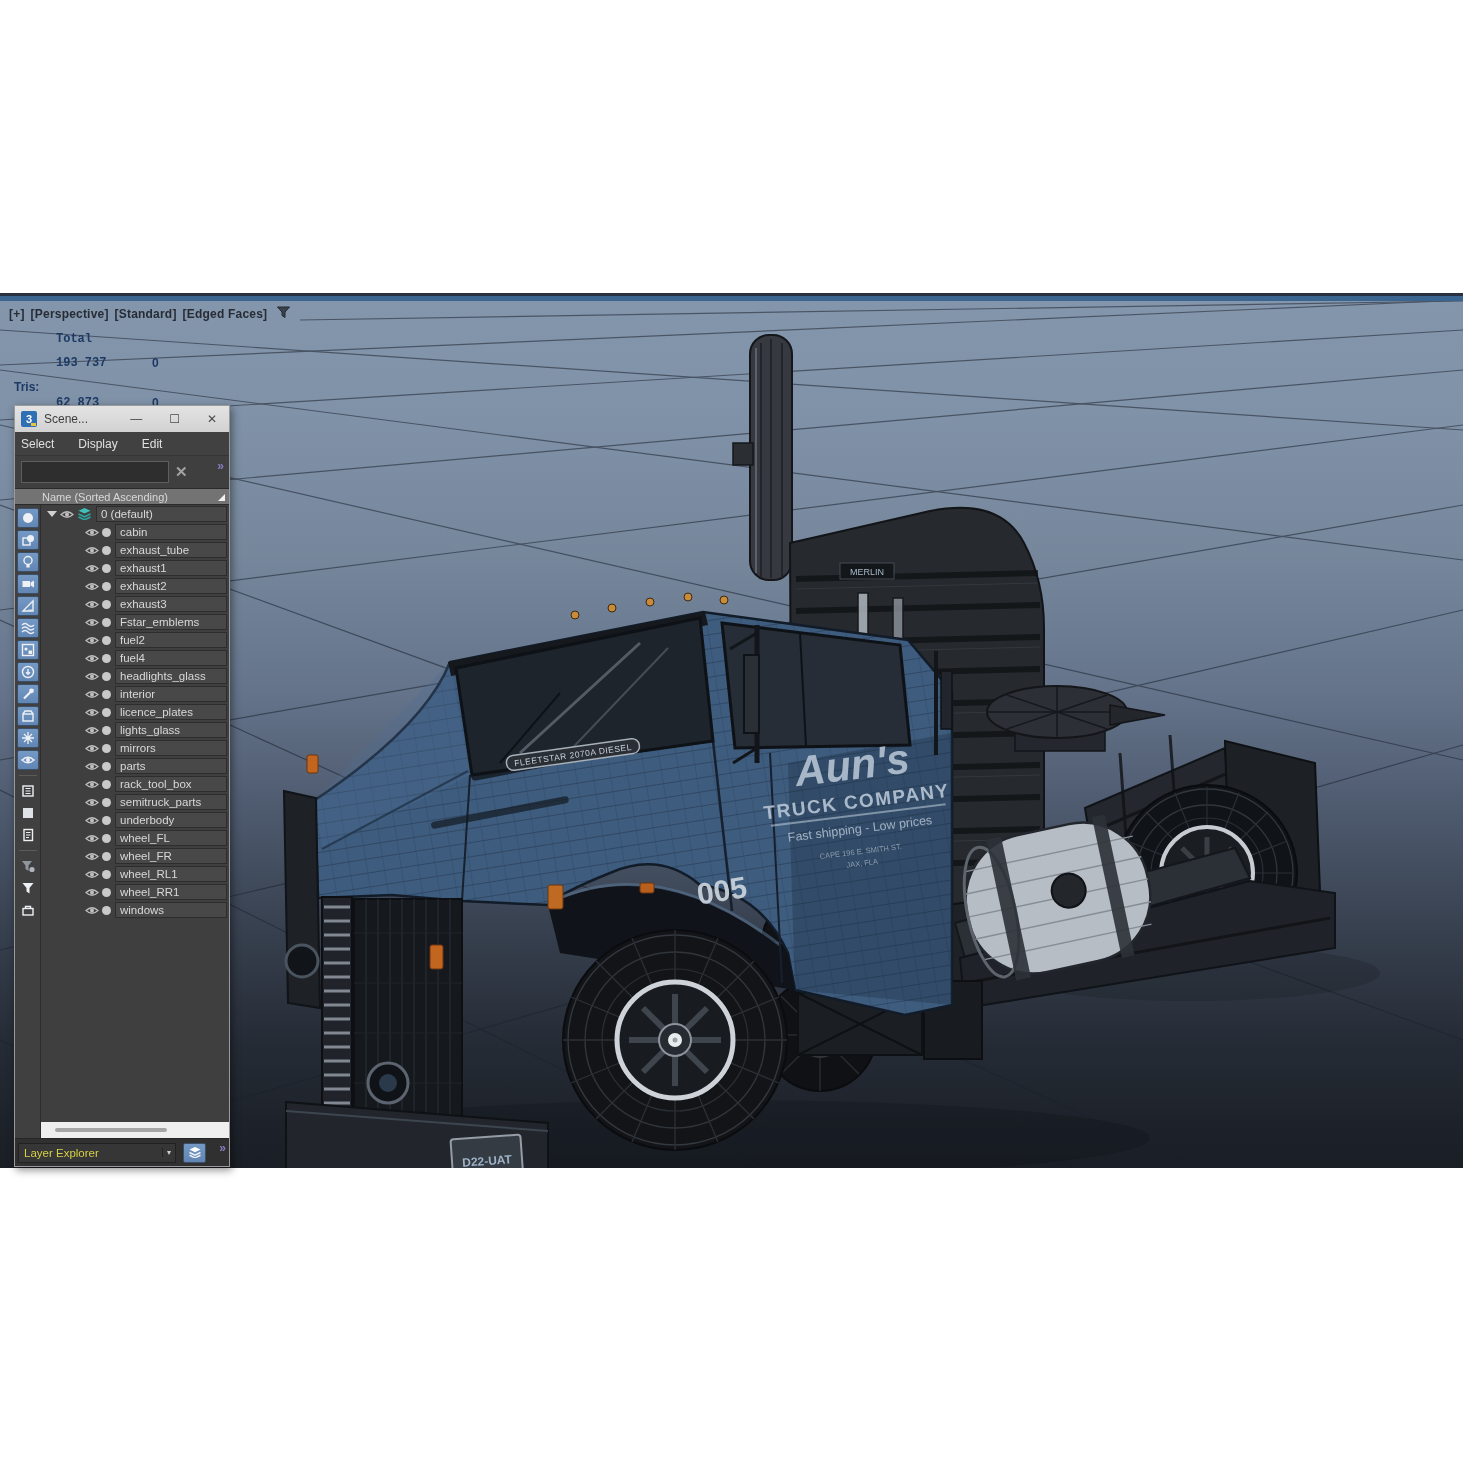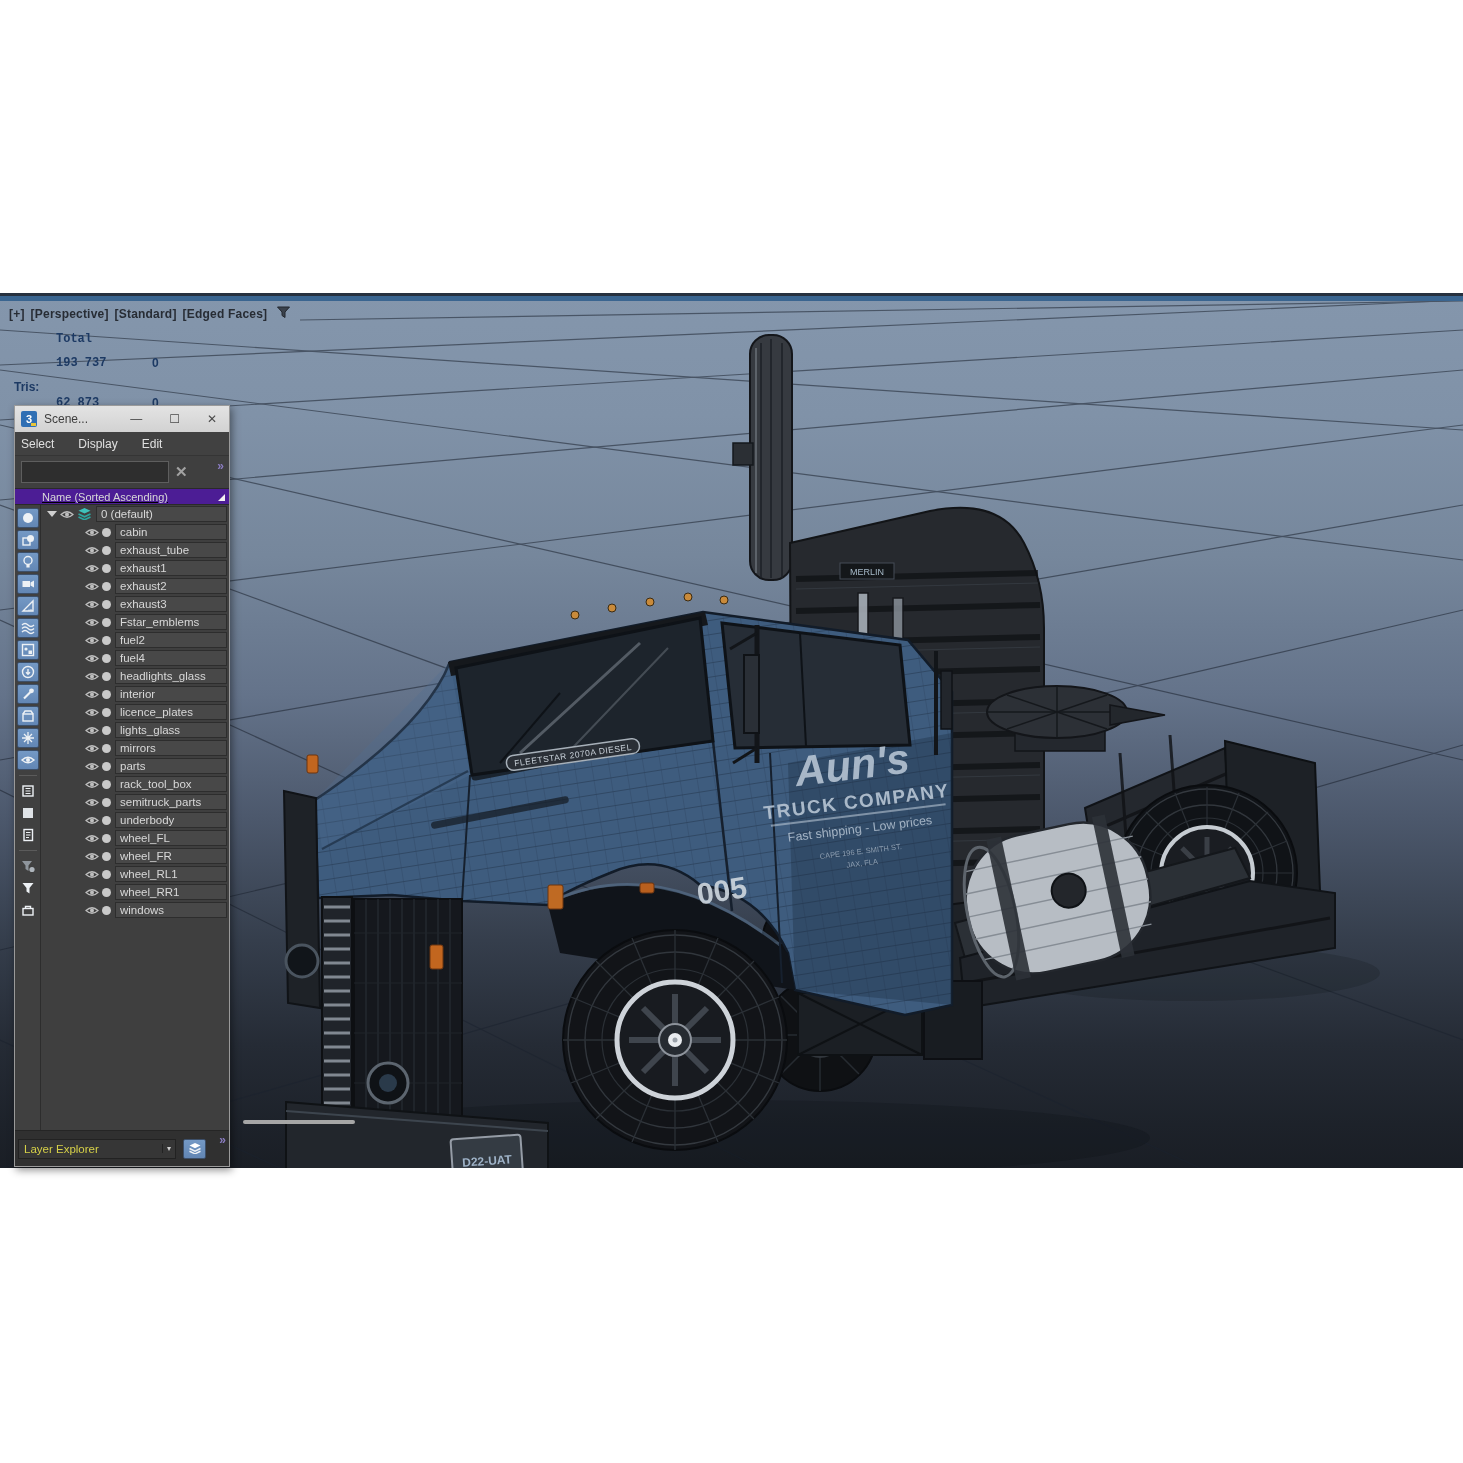--- a/index.html
+++ b/index.html
@@ -31,43 +31,43 @@
   .app-icon::after{content:"";position:absolute;right:1px;bottom:1px;width:5px;height:3px;background:#e8c53a;}
   .title-text{margin-left:7px;font-size:12px;color:#3d3d3d;}
   .tb-btns{margin-left:auto;display:flex;gap:27px;padding-right:6px;}
   .tb-btn{font-size:12px;color:#4a4a4a;line-height:14px;cursor:default;}
   .menubar{height:24px;background:#414141;display:flex;align-items:center;gap:24px;padding-left:6px;flex:0 0 auto;border-bottom:1px solid #353535;}
   .menu-item{font-size:12px;color:#e0e0e0;}
   .searchrow{height:32px;display:flex;align-items:center;padding:0 6px;flex:0 0 auto;position:relative;}
   .search-input{width:148px;height:22px;background:#2e2e2e;border:1px solid #5e5e5e;color:#ddd;font-size:11px;padding:0 4px;outline:none;}
   .search-clear{color:#a2a2a2;font-size:15px;font-weight:700;margin-left:6px;line-height:16px;}
   .overflow-chevron{position:absolute;right:5px;top:3px;color:#8a7cc0;font-size:12px;font-weight:700;}
-  .tree-header{height:17px;background:#4c1d95;border-top:1px solid #2a2a2a;border-bottom:1px solid #2a2a2a;
-    display:flex;align-items:center;padding-left:27px;flex:0 0 auto;position:relative;text-decoration:underline;}
+  .tree-header{height:17px;background:#737373;border-top:1px solid #2a2a2a;border-bottom:1px solid #2a2a2a;
+    display:flex;align-items:center;padding-left:27px;flex:0 0 auto;position:relative;}
   .tree-header .hdr-text{font-size:11px;color:#d8d8d8;}
   .sort-triangle{position:absolute;right:4px;top:5px;width:0;height:0;border-left:7px solid transparent;border-bottom:7px solid #f2f2f2;}
   .panel-body{flex:1 1 auto;display:flex;min-height:0;}
   .toolcol{width:26px;background:#404040;border-right:1px solid #2d2d2d;display:flex;flex-direction:column;align-items:center;padding-top:2px;flex:0 0 auto;}
   .tool-btn{width:22px;height:20px;margin:1px 0;border-radius:2px;display:flex;align-items:center;justify-content:center;flex:0 0 auto;}
   .tool-btn.active{background:linear-gradient(#7499c5,#6286b4);border:1px solid #3c4f69;}
   .tool-btn.plain{background:transparent;border:none;}
   .tool-sep{width:18px;height:1px;background:#5b5b5b;margin:4px 0;flex:0 0 auto;}
-  .tree-wrap{flex:1 1 auto;display:flex;min-width:0;}
+  .tree-wrap{flex:1 1 auto;display:flex;flex-direction:column;min-width:0;}
   .tree{flex:1 1 auto;overflow:hidden;}
   .trow{height:18px;display:flex;align-items:center;font-size:11.5px;color:#d6d6d6;}
   .trow .spacer{flex:0 0 auto;}
   .expander{width:0;height:0;border-left:5px solid transparent;border-right:5px solid transparent;border-top:6px solid #d0d0d0;margin:0 3px 0 6px;}
   .eye{width:14px;height:10px;margin-right:3px;flex:0 0 auto;display:flex;align-items:center;}
   .dot{width:9px;height:9px;border-radius:50%;background:#c9c9c9;margin-right:4px;flex:0 0 auto;}
   .lyr{width:15px;height:12px;margin-right:4px;flex:0 0 auto;}
   .lbl{flex:1 1 auto;height:16px;line-height:15px;background:#484848;border:1px solid #2d2d2d;padding:0 4px;margin-right:2px;
     white-space:nowrap;overflow:hidden;color:#d8d8d8;}
   .hscroll{height:16px;background:#efefef;position:relative;flex:0 0 auto;margin-top:auto;}
   .hthumb{position:absolute;left:14px;top:6px;width:112px;height:4px;background:#a6a6a6;border-radius:2px;}
-  .layerbar{height:36px;background:#303030;border-top:1px solid #252525;display:flex;align-items:center;padding:0 3px;flex:0 0 auto;position:relative;}
+  .layerbar{height:28px;background:#303030;border-top:1px solid #252525;display:flex;align-items:center;padding:0 3px;flex:0 0 auto;position:relative;}
   .layer-field{width:158px;height:20px;background:#363636;border:1px solid #222;display:flex;align-items:center;}
   .layer-field .lf-text{flex:1;font-size:11.5px;color:#d6d048;padding-left:5px;}
   .layer-field .lf-arrow{width:13px;color:#cfcfcf;font-size:8px;text-align:center;border-left:1px solid #222;}
   .layers-btn{width:23px;height:20px;background:linear-gradient(#7499c5,#6286b4);border:1px solid #3c4f69;border-radius:2px;
     margin-left:7px;display:flex;align-items:center;justify-content:center;}
   .layer-chevron{position:absolute;right:3px;top:2px;color:#8a7cc0;font-size:12px;font-weight:700;}
 </style>
 </head>
 <body>
 

